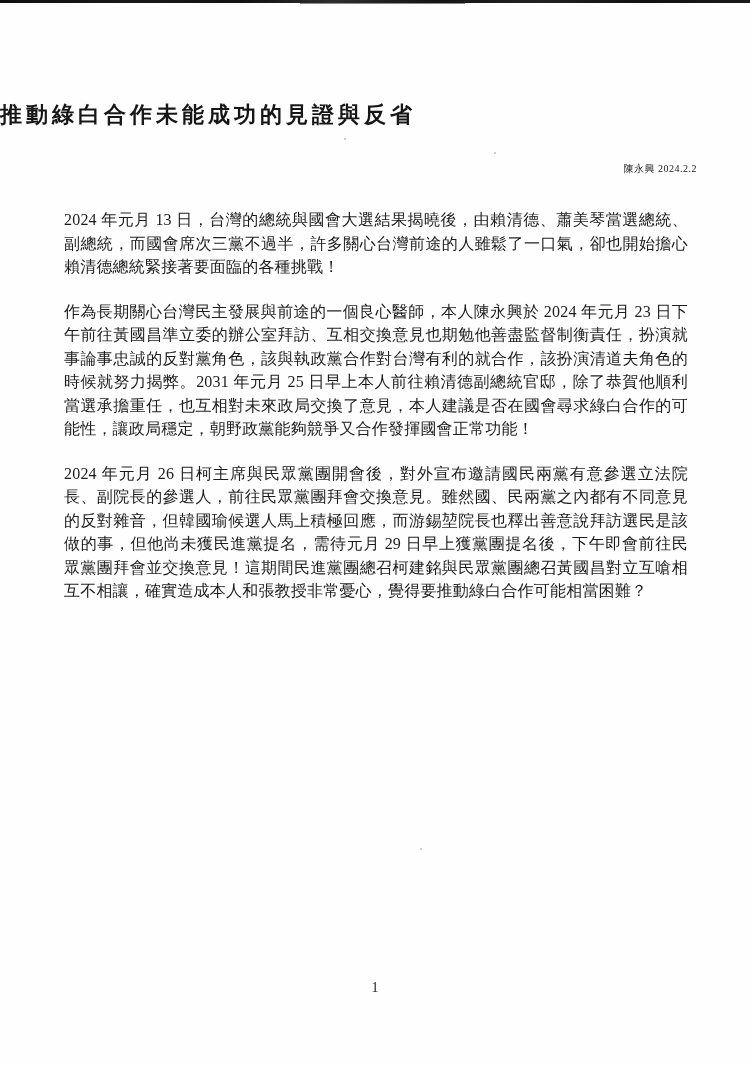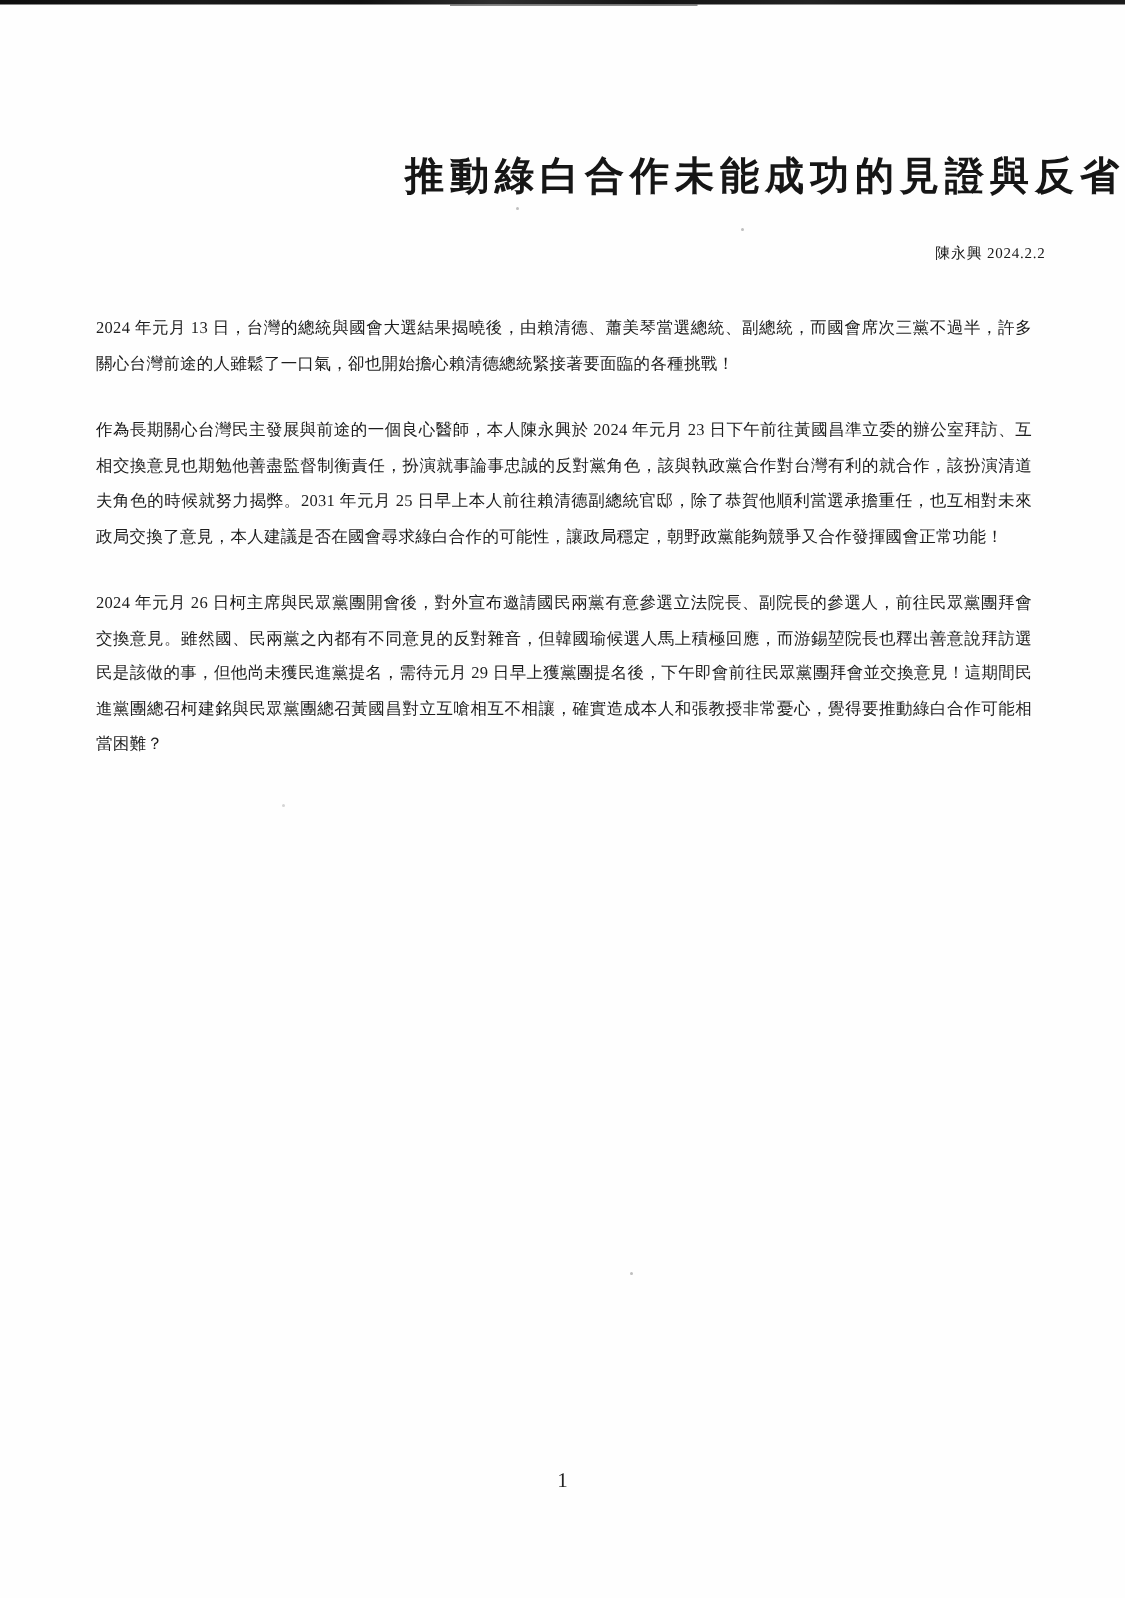--- a/index.html
+++ b/index.html
@@ -49,40 +49,40 @@
   .speck.s2 { left: 494px; top: 152px; }
   .speck.s3 { left: 420px; top: 848px; width: 2px; height: 2px; }
   .speck.s4 { left: 188px; top: 536px; opacity: .35; }
 
   .title {
     position: absolute;
     top: 100px;
     left: 0;
     width: 100%;
     margin: 0;
-    text-align: right;
-    font-size: 26px;
+    text-align: left;
+    font-size: 22px;
     font-weight: 600;
     letter-spacing: 4px;
     color: #161616;
   }
   .byline {
     position: absolute;
     top: 162px;
     right: 53px;
     font-size: 10px;
     letter-spacing: .5px;
     color: #1a1a1a;
   }
   .doc-body {
     position: absolute;
     top: 208px;
     left: 64px;
     width: 624px;
-    font-size: 11px;
+    font-size: 16px;
     line-height: 23.5px;
     text-align: justify;
   }
   .doc-body p {
     margin: 0 0 21px 0;
     text-align: justify;
     
     text-justify: inter-ideograph;
     word-break: break-all;
     letter-spacing: .2px;

